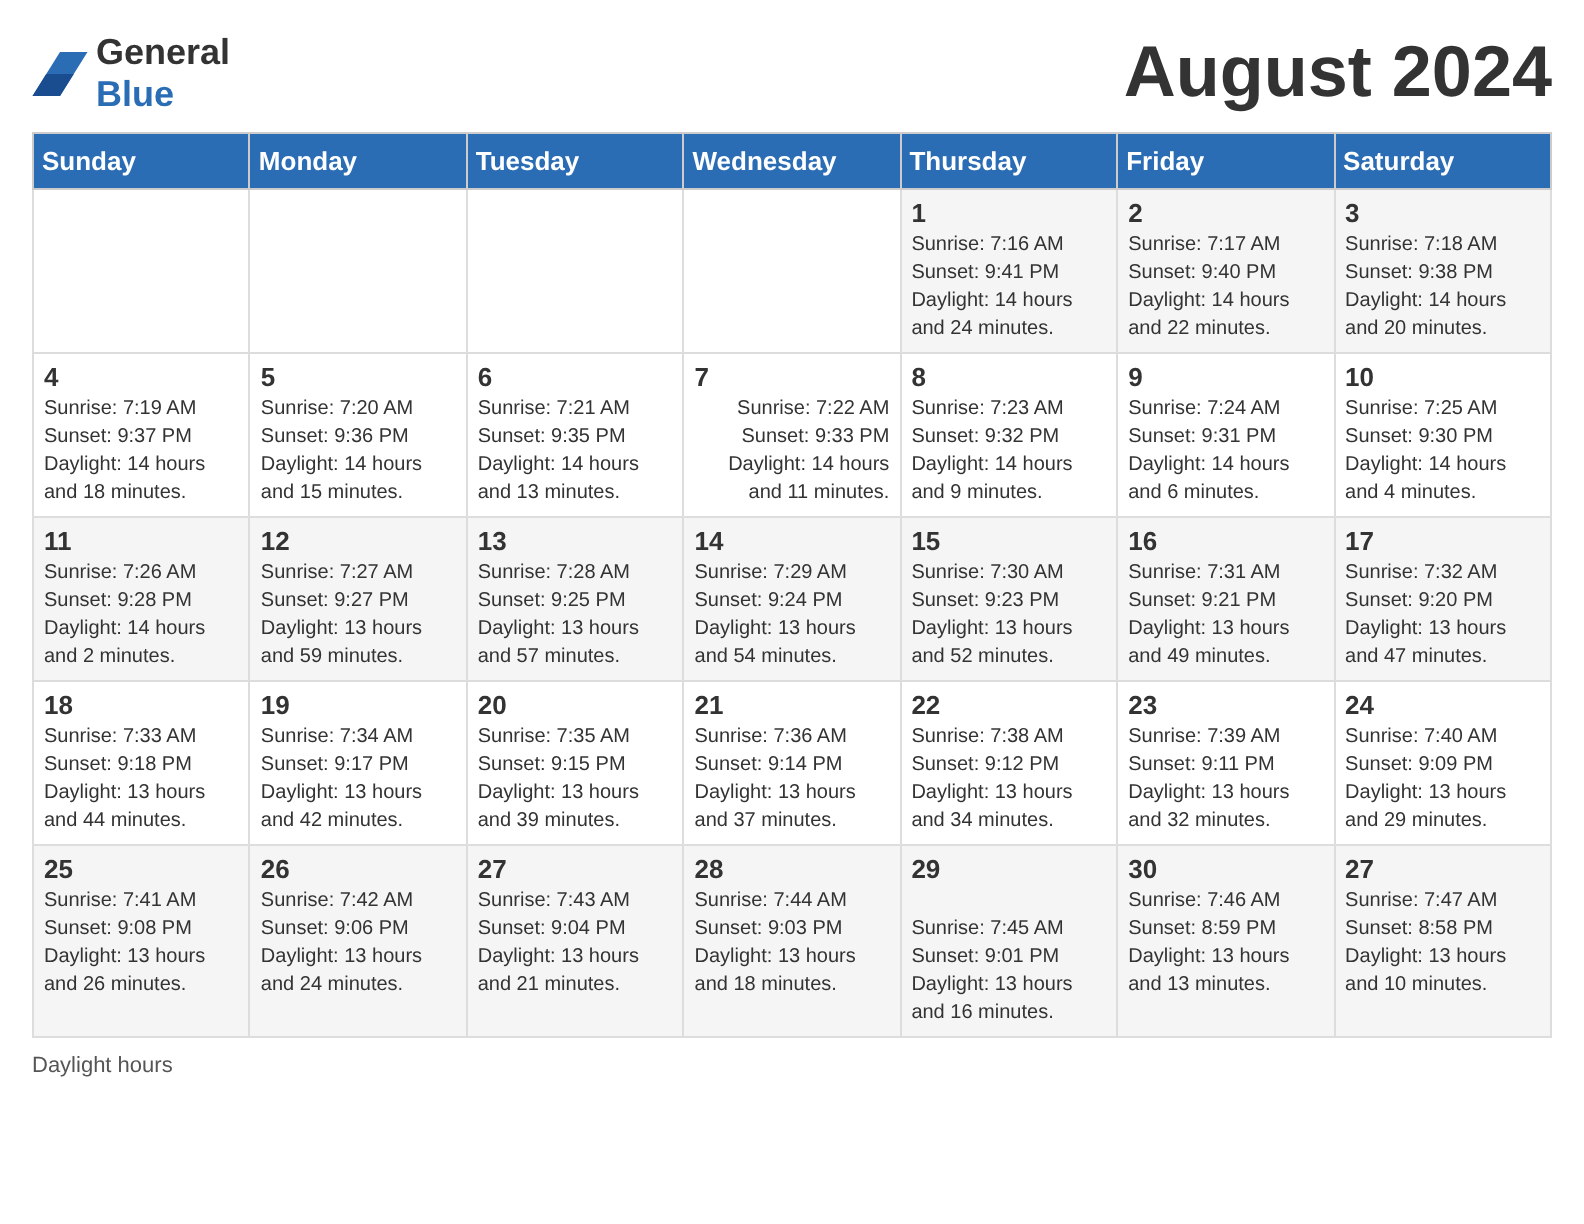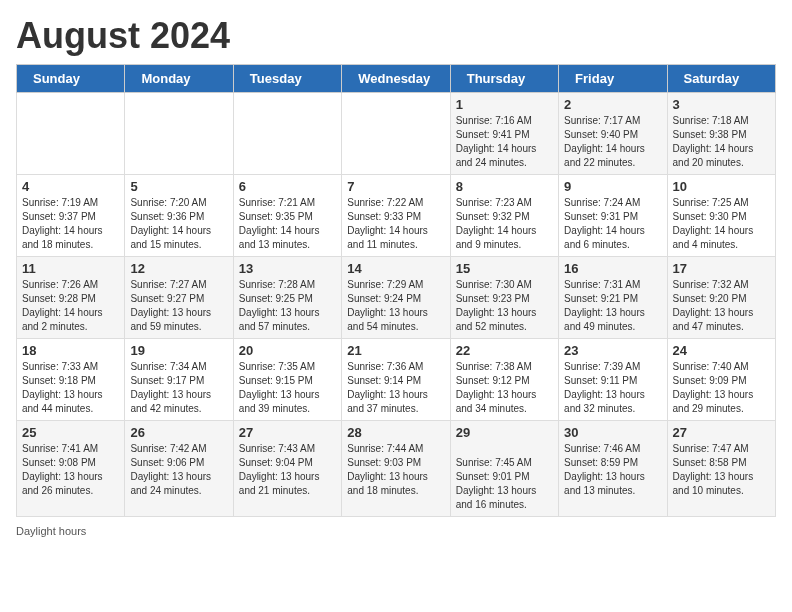--- a/index.html
+++ b/index.html
@@ -40,21 +40,21 @@
     }
     table {
       width: 100%;
       border-collapse: collapse;
     }
     thead tr th {
       background-color: #2a6db5;
       color: #fff;
       font-size: 13px;
       font-weight: bold;
-      padding: 6px 16px;
+      padding: 6px 4px;
       text-align: left;
       border: 1px solid #ccc;
     }
     tbody tr td {
       vertical-align: top;
       border: 1px solid #ddd;
       padding: 4px 5px;
       font-size: 10.5px;
       color: #333;
       width: calc(100% / 7);
@@ -82,20 +82,30 @@
     .footer {
       margin-top: 8px;
       font-size: 11px;
       color: #555;
     }
   </style>
 </head>
 <body>
 
 <div class="header">
+  <div class="logo">
+    <svg class="logo-icon" viewBox="0 0 40 32" xmlns="http://www.w3.org/2000/svg">
+      <polygon points="0,32 20,32 40,0 20,0" fill="#2a6db5"></polygon>
+      <polygon points="0,32 20,32 30,16 10,16" fill="#1a4d8f"></polygon>
+    </svg>
+    <div>
+      <span style="font-size:18px;font-weight:bold;color:#333;">General</span><br>
+      <span style="font-size:18px;font-weight:bold;color:#2a6db5;">Blue</span>
+    </div>
+  </div>
   <div class="title-block">
     <div class="month-year">August 2024</div>
   </div>
 </div>
 
 <table>
   <thead>
     <tr id="weekday-header">
         <th>Sunday</th>
         <th>Monday</th>
@@ -145,21 +155,21 @@
 Daylight: 14 hours and 15 minutes.</div>
         </td>
         <td>
           <span class="day-number">6</span>
           <div class="day-info" style="white-space: pre-line;">Sunrise: 7:21 AM
 Sunset: 9:35 PM
 Daylight: 14 hours and 13 minutes.</div>
         </td>
         <td>
           <span class="day-number">7</span>
-          <div class="day-info" style="white-space: pre-line;">Sunrise: 7:22 AM
+          <div class="day-info" style="white-space: pre-line; text-align: right;">Sunrise: 7:22 AM
 Sunset: 9:33 PM
 Daylight: 14 hours and 11 minutes.</div>
         </td>
         <td>
           <span class="day-number">8</span>
           <div class="day-info" style="white-space: pre-line;">Sunrise: 7:23 AM
 Sunset: 9:32 PM
 Daylight: 14 hours and 9 minutes.</div>
         </td>
         <td>

